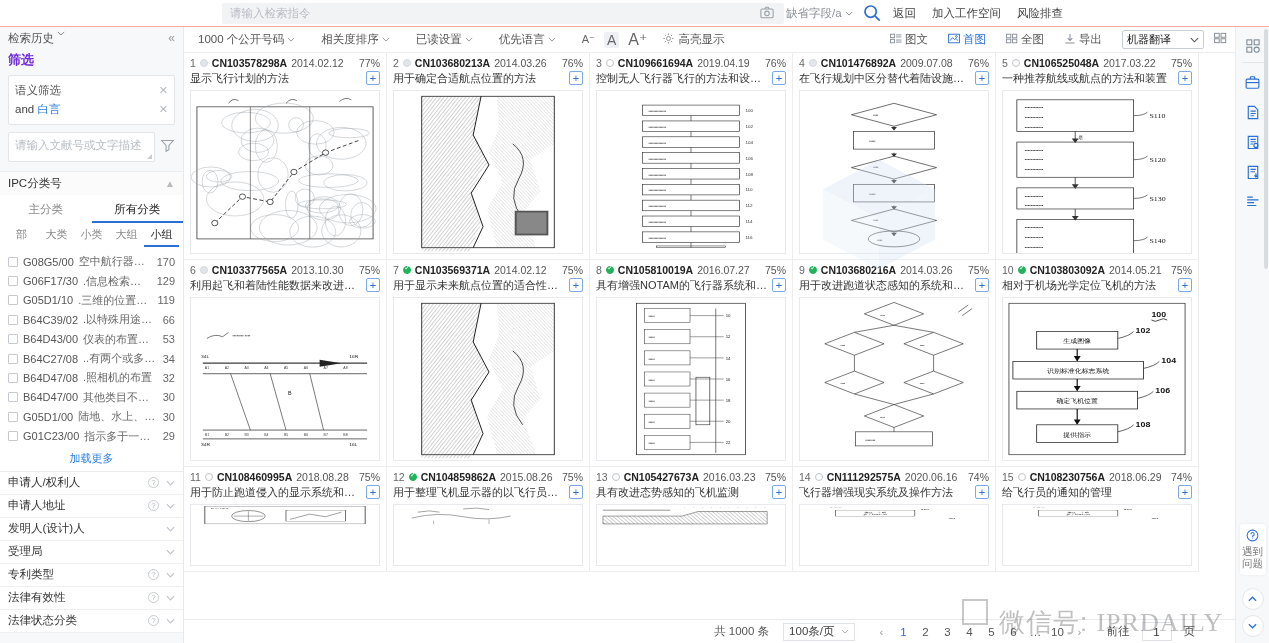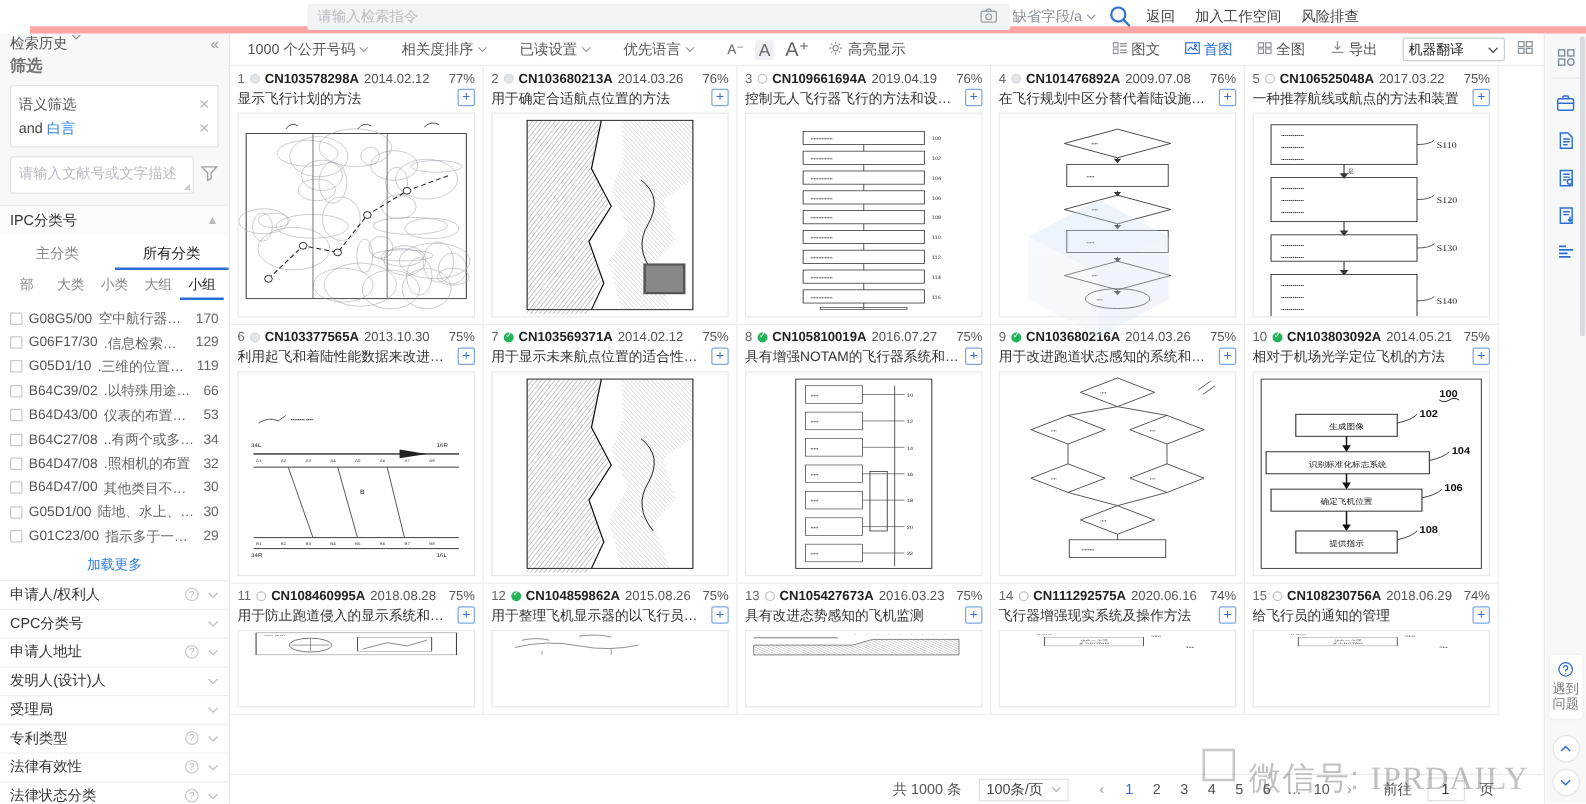--- a/index.html
+++ b/index.html
@@ -10,24 +10,23 @@
     font-size: 12px;
     color: #333;
     background: #fff;
   }
   #app { position: relative; width: 1269px; height: 643px; display: flex; flex-direction: column; }
 
   
   .topbar {
     height: 19px; min-height: 27px;
     background: #fff;
-    border-bottom: 6px solid #fca5a5;
+    border-bottom: 1px solid #fca5a5;
     display: flex; align-items: center;
     position: relative;
-    margin-left: 24px;
   }
   .topbar-search {
     position: absolute; left: 222px; top: 3px;
     width: 562px; height: 21px;
     background: #f2f3f5;
     border-radius: 2px;
     display: flex; align-items: center;
     padding: 0 8px;
   }
   .topbar-search .ph { color: #b8bcc4; font-size: 11.5px; }
@@ -45,21 +44,21 @@
     width: 184px; min-width: 184px;
     background: #f7f8fa;
     border-right: 1px solid #e6e8eb;
     display: flex; flex-direction: column;
     overflow: hidden;
     position: relative;
   }
   .sb-hist { height: 22px; display: flex; align-items: center; padding: 0 8px; justify-content: space-between; font-size: 11.5px; color: #555; background:#f7f8fa;}
   .sb-hist .lbl { display: flex; align-items: flex-start; gap: 3px; }
   .collapse { color: #999; font-size: 12px; cursor: pointer; }
-  .sb-title { font-size: 13px; font-weight: bold; color: #737373; padding: 2px 8px 6px 8px; }
+  .sb-title { font-size: 13px; font-weight: bold; color: #6d28d9; padding: 2px 8px 6px 8px; }
   .filter-box {
     margin: 0 8px; background: #fff; border: 1px solid #e3e5e8;
     border-radius: 2px; padding: 5px 6px;
   }
   .filter-row {
     display: flex; align-items: center; justify-content: space-between;
     font-size: 11.5px; color: #555; padding: 2px 0;
   }
   .filter-row .xb { color: #b5b9bf; cursor: pointer; font-size: 11px; }
   .filter-row .kw { color: #2b7fe0; }
@@ -356,28 +355,20 @@
             </div>
           </div>
         <div class="loadmore">加载更多</div>
       </div>
 
       <div class="facets" id="facet-list">
           <div class="facet">
             <span>申请人/权利人</span>
             <span class="right">
               <span class="qm">?</span>
-              <svg width="9" height="6" viewBox="0 0 10 6">
-                <path d="M1 1 L5 5 L9 1" stroke="#c0c4ca" stroke-width="1.3" fill="none"></path>
-              </svg>
-            </span>
-          </div>
-          <div class="facet">
-            <span>CPC分类号</span>
-            <span class="right">
               <svg width="9" height="6" viewBox="0 0 10 6">
                 <path d="M1 1 L5 5 L9 1" stroke="#c0c4ca" stroke-width="1.3" fill="none"></path>
               </svg>
             </span>
           </div>
           <div class="facet">
             <span>申请人地址</span>
             <span class="right">
               <span class="qm">?</span>
               <svg width="9" height="6" viewBox="0 0 10 6">

